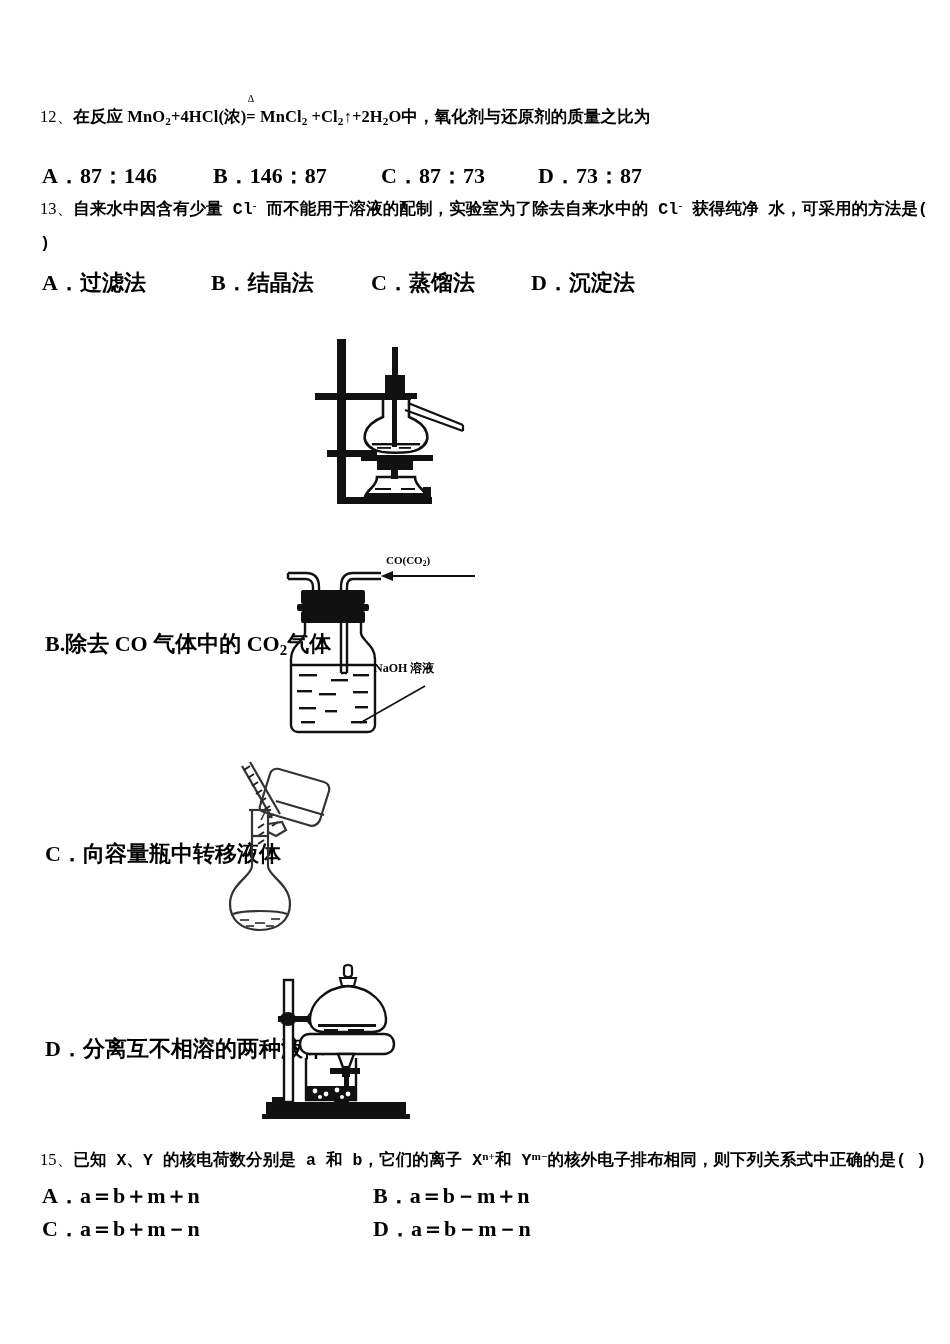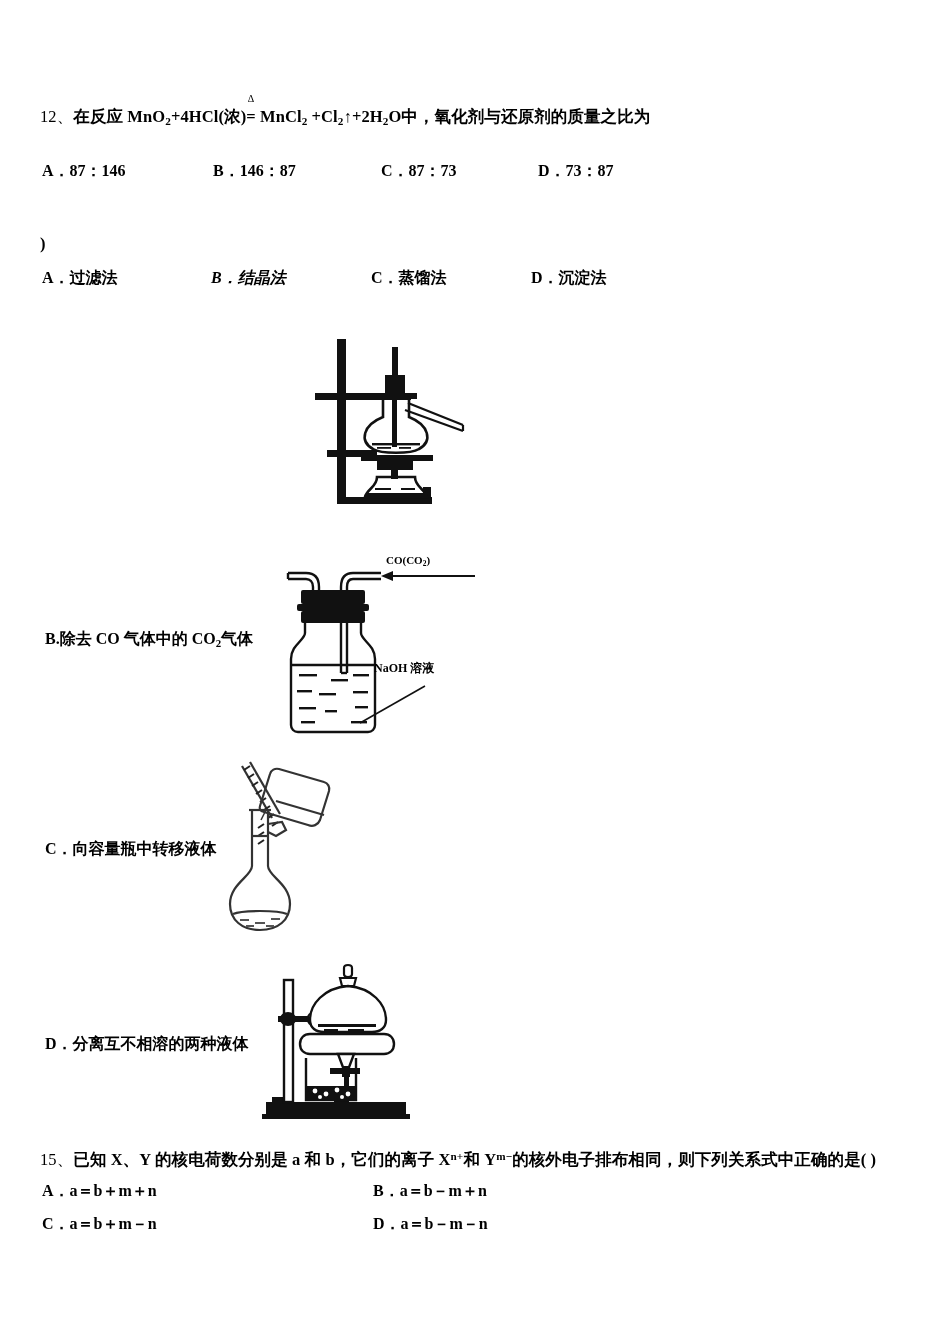--- a/index.html
+++ b/index.html
@@ -24,24 +24,24 @@
 
   
   .qline {
     position: absolute;
     font-size: 16.5px;
     line-height: 1.5;
     white-space: nowrap;
     letter-spacing: 0.1px;
   }
   .qnum { font-weight: 400; }
-  .cn   { font-weight: 700; }
+  .cn   { font-weight: 700; font-family: Liberation Mono, monospace; }
   .opt {
     position: absolute;
-    font-size: 16px;
+    font-size: 22px;
     font-weight: 700;
     white-space: nowrap;
   }
   .optlabel { font-weight: 700; }
   sub { font-size: 0.68em; vertical-align: -0.28em; }
   sup { font-size: 0.68em; vertical-align: 0.42em; }
 
   
   .eqwrap { position: relative; display: inline-block; }
   .delta {
@@ -72,26 +72,29 @@
   <div class="opt" style="left:213px; top:161px;">
     <span class="optlabel">B．</span><span>146：87</span>
   </div>
   <div class="opt" style="left:381px; top:161px;">
     <span class="optlabel">C．</span><span>87：73</span>
   </div>
   <div class="opt" style="left:538px; top:161px;">
     <span class="optlabel">D．</span><span>73：87</span>
   </div>
 
+  <div class="qline" style="left:40px; top:197px;">
+    <span class="qnum">13、</span><span class="cn">自来水中因含有少量 Cl</span><sup style="font-weight:700;">-</sup><span class="cn"> 而不能用于溶液的配制，实验室为了除去自来水中的 Cl</span><sup style="font-weight:700;">-</sup><span class="cn"> 获得纯净 水，可采用的方法是(</span>
+  </div>
   <div class="qline cn" style="left:40px; top:232px;">)</div>
 
   <div class="opt" style="left:42px; top:268px;">
     <span class="optlabel">A．</span><span>过滤法</span>
   </div>
-  <div class="opt" style="left:211px; top:268px;font-style:italic;">
+  <div class="opt" style="left:211px; top:268px;">
     <span class="optlabel">B．</span><span>结晶法</span>
   </div>
   <div class="opt" style="left:371px; top:268px;">
     <span class="optlabel">C．</span><span>蒸馏法</span>
   </div>
   <div class="opt" style="left:531px; top:268px;">
     <span class="optlabel">D．</span><span>沉淀法</span>
   </div>
 
 

